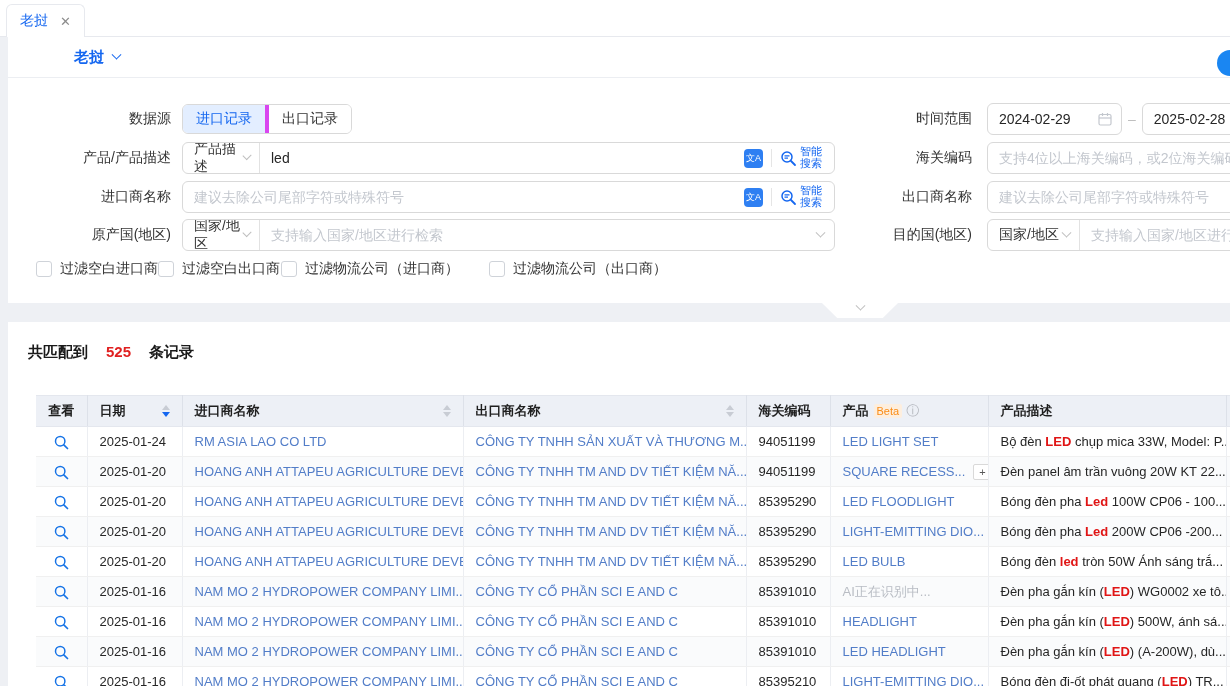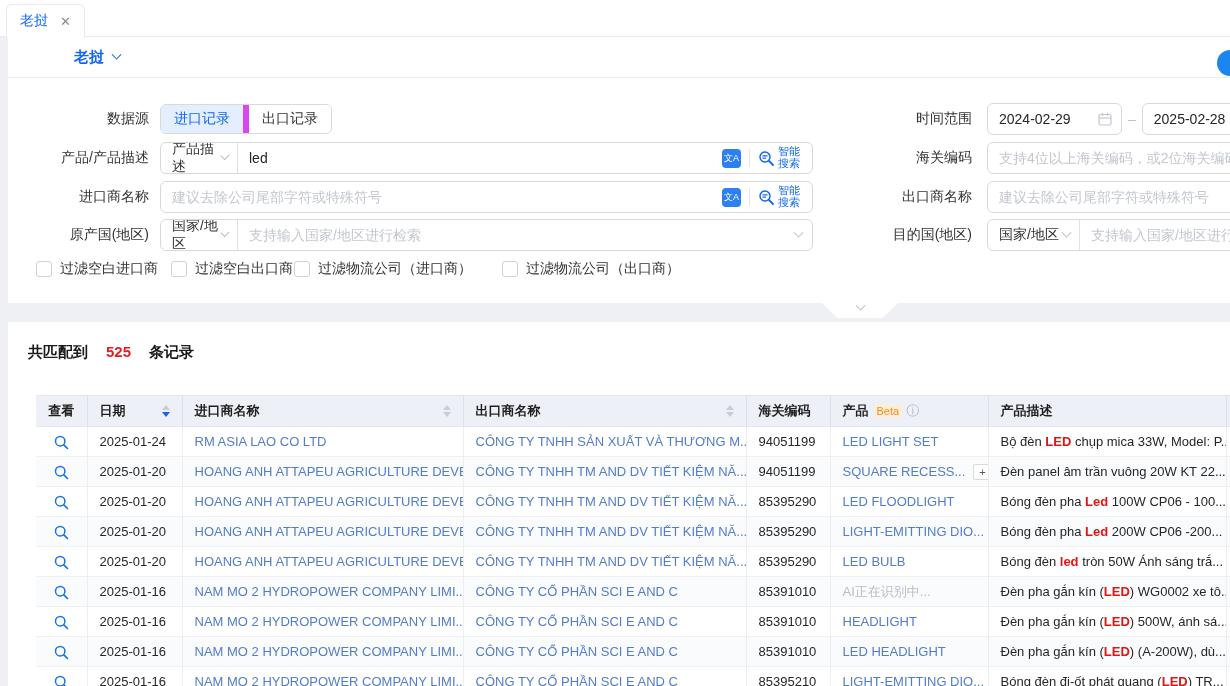--- a/index.html
+++ b/index.html
@@ -21,26 +21,26 @@
   .country-row { position:absolute; top:0; left:0; width:100%; height:41px; border-bottom:1px solid #eceef2; display:flex; align-items:center; padding-left:32px; gap:9px; }
   .flag { width:25px; height:17px; border-radius:2px; overflow:hidden; position:relative; flex:none; }
   .flag .r1{height:4.25px;background:#ce1126;} .flag .bl{height:8.5px;background:#002868;position:relative;} .flag .r2{height:4.25px;background:#ce1126;}
   .flag .circ{position:absolute;left:50%;top:50%;width:7px;height:7px;border-radius:50%;background:#fff;transform:translate(-50%,-50%);}
   .country-name { color:#1567f0; font-weight:bold; font-size:15px; }
   .chev { width:7px; height:7px; border-right:1.6px solid #1567f0; border-bottom:1.6px solid #1567f0; transform:rotate(45deg) translate(-2px,-2px); }
   .chev.gray { border-color:#bfbfbf; }
   .help-circle { position:absolute; top:13px; right:-13px; width:26px; height:26px; border-radius:50%; background:#1a86f2; cursor:pointer; }
   
   .frow { position:absolute; height:32px; display:flex; align-items:center; }
-  .flabel { width:152px; text-align:right; padding-right:11px; color:#333; font-size:14px; flex:none; }
+  .flabel { width:174px; text-align:right; padding-right:11px; color:#333; font-size:14px; flex:none; }
   .flabel.right { width:95px; }
   .seg { display:flex; height:30px; border:1px solid #d9d9d9; border-radius:6px; overflow:hidden; }
   .seg-item { padding:0 13px; display:flex; align-items:center; font-size:14px; color:#333; background:#fff; cursor:pointer; }
   .seg-item.active { background:#e3eeff; color:#1567f0; }
-  .seg-item + .seg-item { border-left:6px solid #d946ef;font-family:Liberation Serif, serif; }
+  .seg-item + .seg-item { border-left:4px solid #d946ef;font-family:Liberation Serif, serif; }
   .igroup { display:flex; height:32px; border:1px solid #d9d9d9; border-radius:6px; background:#fff; align-items:center; overflow:hidden; }
   .isel { width:77px; height:100%; border-right:1px solid #e2e2e2; display:flex; align-items:center; justify-content:space-between; padding:0 9px 0 11px; cursor:pointer; flex:none; }
   .isel span { font-size:14px; color:#333; }
   .itext { flex:1; height:100%; border:none; outline:none; padding:0 11px; font-size:14px; color:#262626; font-family:inherit; min-width:0; background:transparent; }
   .itext::placeholder { color:#c3c7ce; }
   .iend { display:flex; align-items:center; gap:8px; padding-right:10px; flex:none; }
   .trans-btn { width:19px; height:19px; background:#2e7ff2; border-radius:4px; color:#fff; font-size:9px; display:flex; align-items:center; justify-content:center; cursor:pointer; letter-spacing:0; }
   .vdiv { width:1px; height:18px; background:#e5e5e5; }
   .smart-btn { display:flex; align-items:center; gap:3px; cursor:pointer; }
   .smart-txt { color:#1567f0; font-size:11px; line-height:1.05; width:24px; word-break:break-all; }
@@ -206,21 +206,21 @@
     <div class="igroup" style="width:290px">
       <div class="isel" style="width:92px">
         <span>国家/地区</span>
         <span class="chev gray"></span>
       </div>
       <input class="itext" placeholder="支持输入国家/地区进行检索" style="">
     </div>
   </div>
 
   <div class="cbrow" id="cbRow">
-      <label class="cb" style="margin-right: 13px;">
+      <label class="cb" style="">
         <span class="cbbox"></span>
         <span class="cbtext">过滤空白进口商</span>
       </label>
       <label class="cb" style="margin-right: 1px;">
         <span class="cbbox"></span>
         <span class="cbtext">过滤空白出口商</span>
       </label>
       <label class="cb" style="margin-right: 30px;">
         <span class="cbbox"></span>
         <span class="cbtext">过滤物流公司（进口商）</span>

